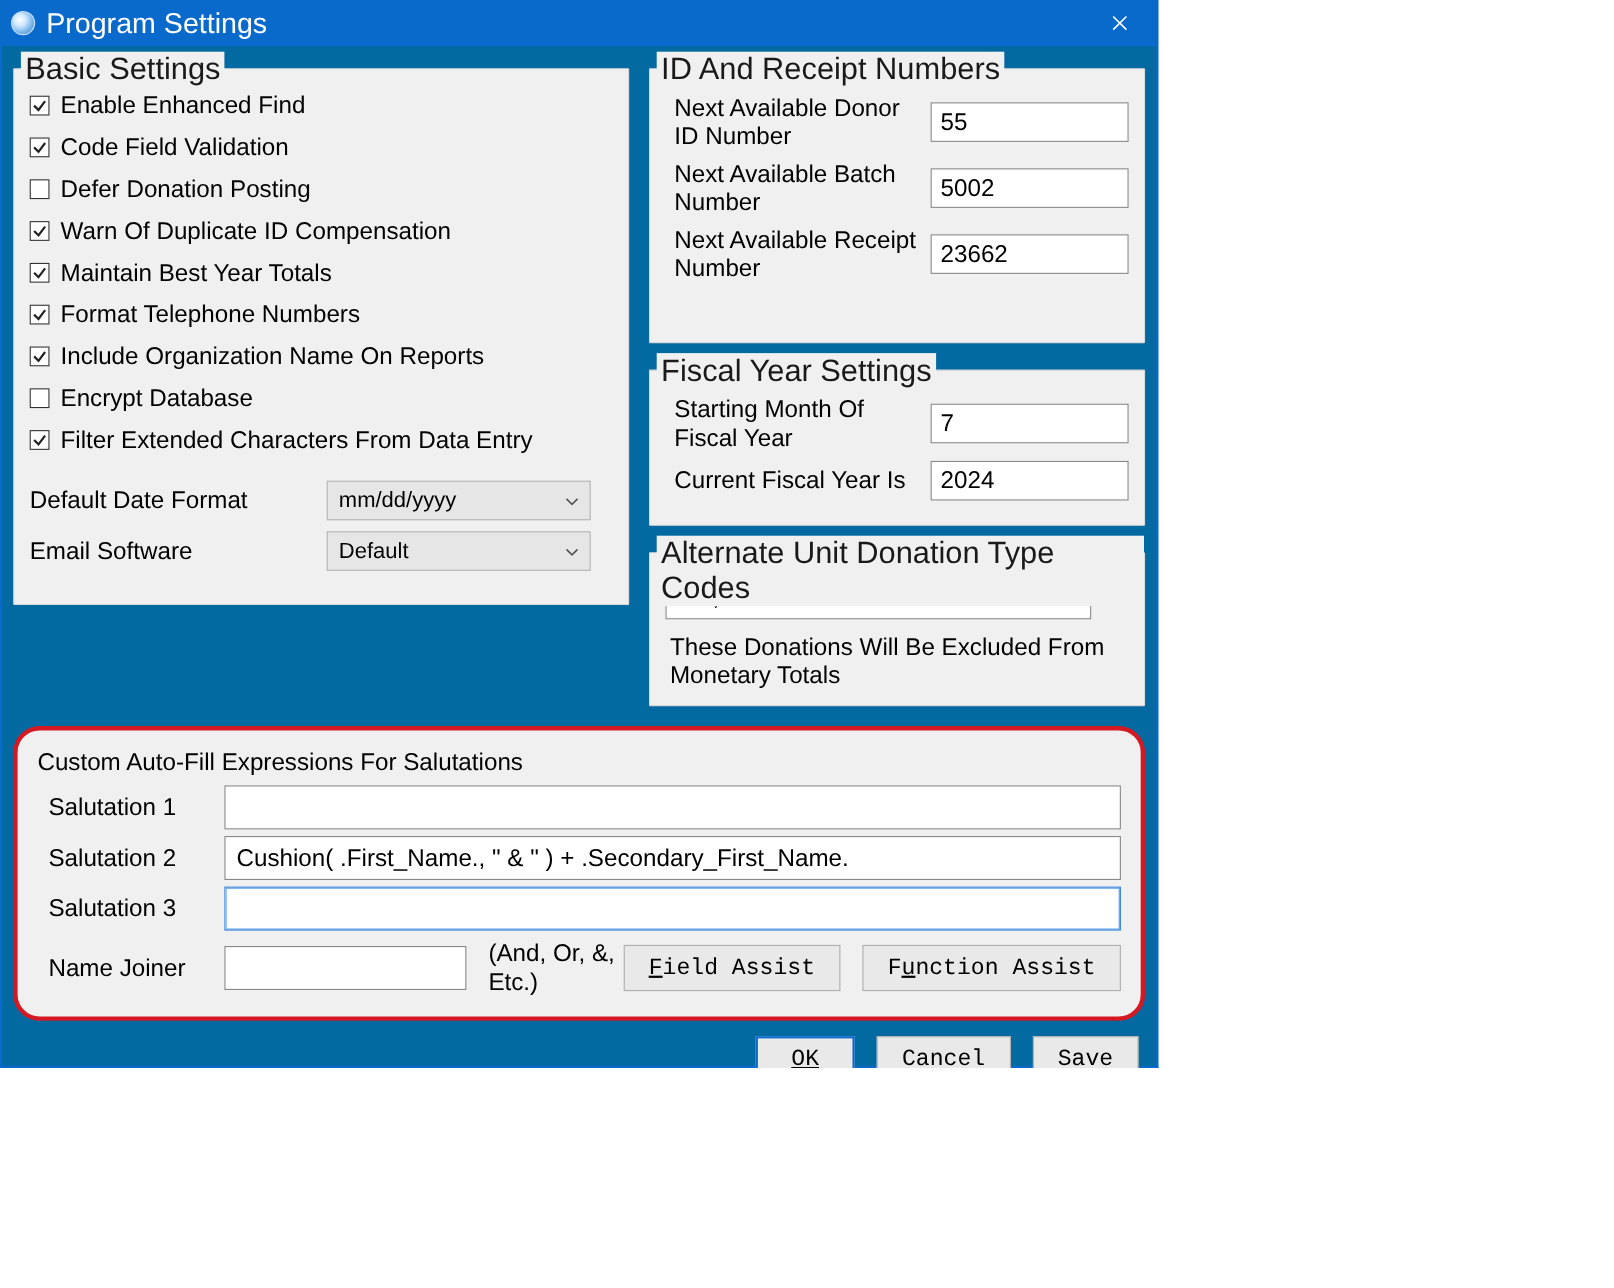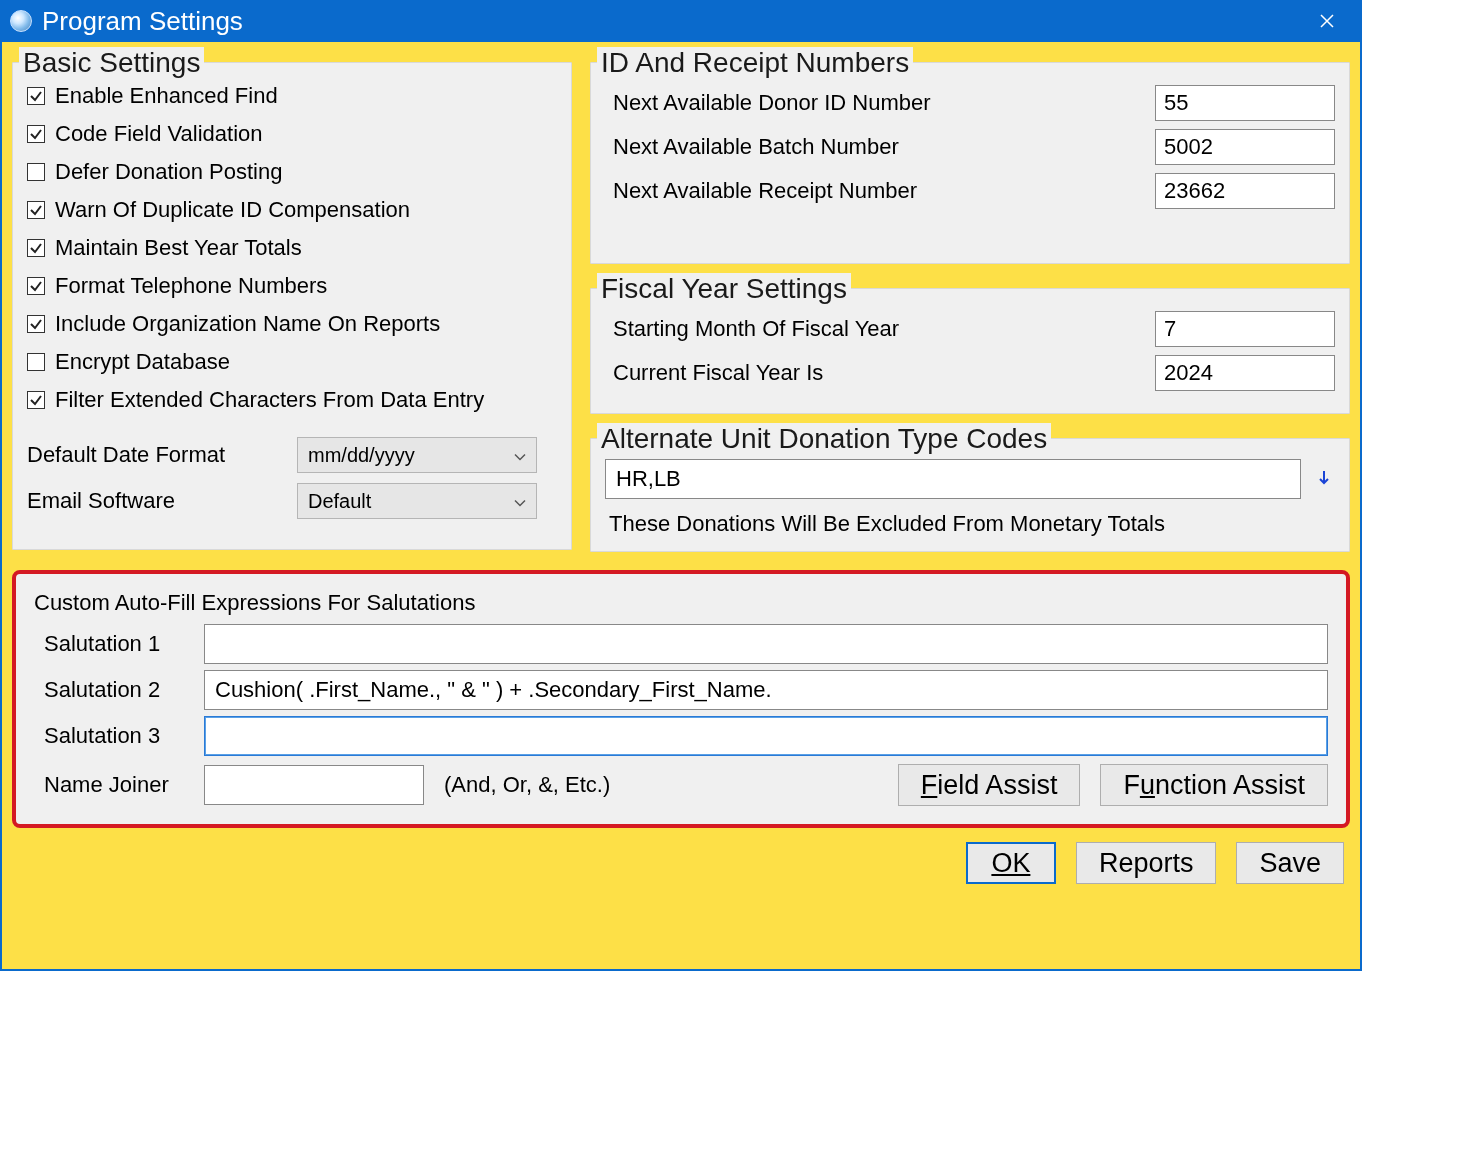--- a/index.html
+++ b/index.html
@@ -3,25 +3,25 @@
 <meta charset="utf-8">
 <style>
   * { box-sizing: border-box; }
   body {
     margin: 0;
     padding: 0;
     font-family: "Segoe UI", Tahoma, Arial, sans-serif;
     background: #fff;
   }
   .window {
-    width: 1362px;
+    width: 1053px;
     height: 971px;
     border: 2px solid #0a6acc;
     border-top: none;
-    background: #fde047;
+    background: #0369a1;
     position: relative;
     margin: 0;
   }
   .titlebar {
     background: #0a6acc;
     height: 42px;
     display: flex;
     align-items: center;
     padding: 0 10px 0 8px;
     color: #fff;
@@ -154,21 +154,21 @@
   .altunit-row .textfield { flex: 1; }
   .arrowbtn {
     width: 22px; height: 22px;
     display: inline-flex; align-items: center; justify-content: center;
     color: #1a44d6;
     font-size: 20px;
   }
   .note { font-size: 22px; margin-top: 12px; padding-left: 4px;}
   .salut-group {
     border: 4px solid #d41923;
-    border-radius: 8px;
+    border-radius: 24px;
     padding: 16px 18px 18px 18px;
     margin-top: 4px;
     position: relative;
     background: #f0f0f0;
   }
   .salut-title {
     font-size: 22px;
     margin-bottom: 8px;
     padding-left: 0;
   }
@@ -191,26 +191,27 @@
     font-size: 22px;
   }
   .namejoiner-row .slbl { flex: 0 0 170px; padding-left: 10px;}
   .njinput { width: 220px; height: 40px; border:1px solid #888; background:#fff; font-size:22px; padding:0 8px; margin-right: 20px;}
   .njhint { flex: 1; }
   .btn {
     height: 42px;
     min-width: 90px;
     background: #e9e9e9;
     border: 1px solid #aeaeae;
-    font-size: 27px;
+    font-size: 21px;
     padding: 0 22px;
     cursor: pointer;
     display: inline-flex;
     align-items: center;
     justify-content: center;
+    font-family: Liberation Mono, monospace;
   }
   .btn .ul { text-decoration: underline; }
   .assist-btns { display: flex; gap: 20px; margin-left: auto; }
   .bottom-btns {
     display: flex;
     justify-content: flex-end;
     gap: 20px;
     margin: 14px 6px 0 0;
   }
   .btn.default {
@@ -397,17 +398,17 @@
               <span><span id="fu-pre">F</span><span class="ul">u</span><span id="fu-post">nction Assist</span></span>
             </button>
         </div>
       </div>
     </div>
 
     <div class="bottom-btns">
       <button class="btn default">
           <span class="ul">OK</span>
         </button>
-      <button class="btn">Reports</button>
+      <button class="btn">Cancel</button>
       <button class="btn">Save</button>
     </div>
   </div>
 </div>
 
 </body></html>

